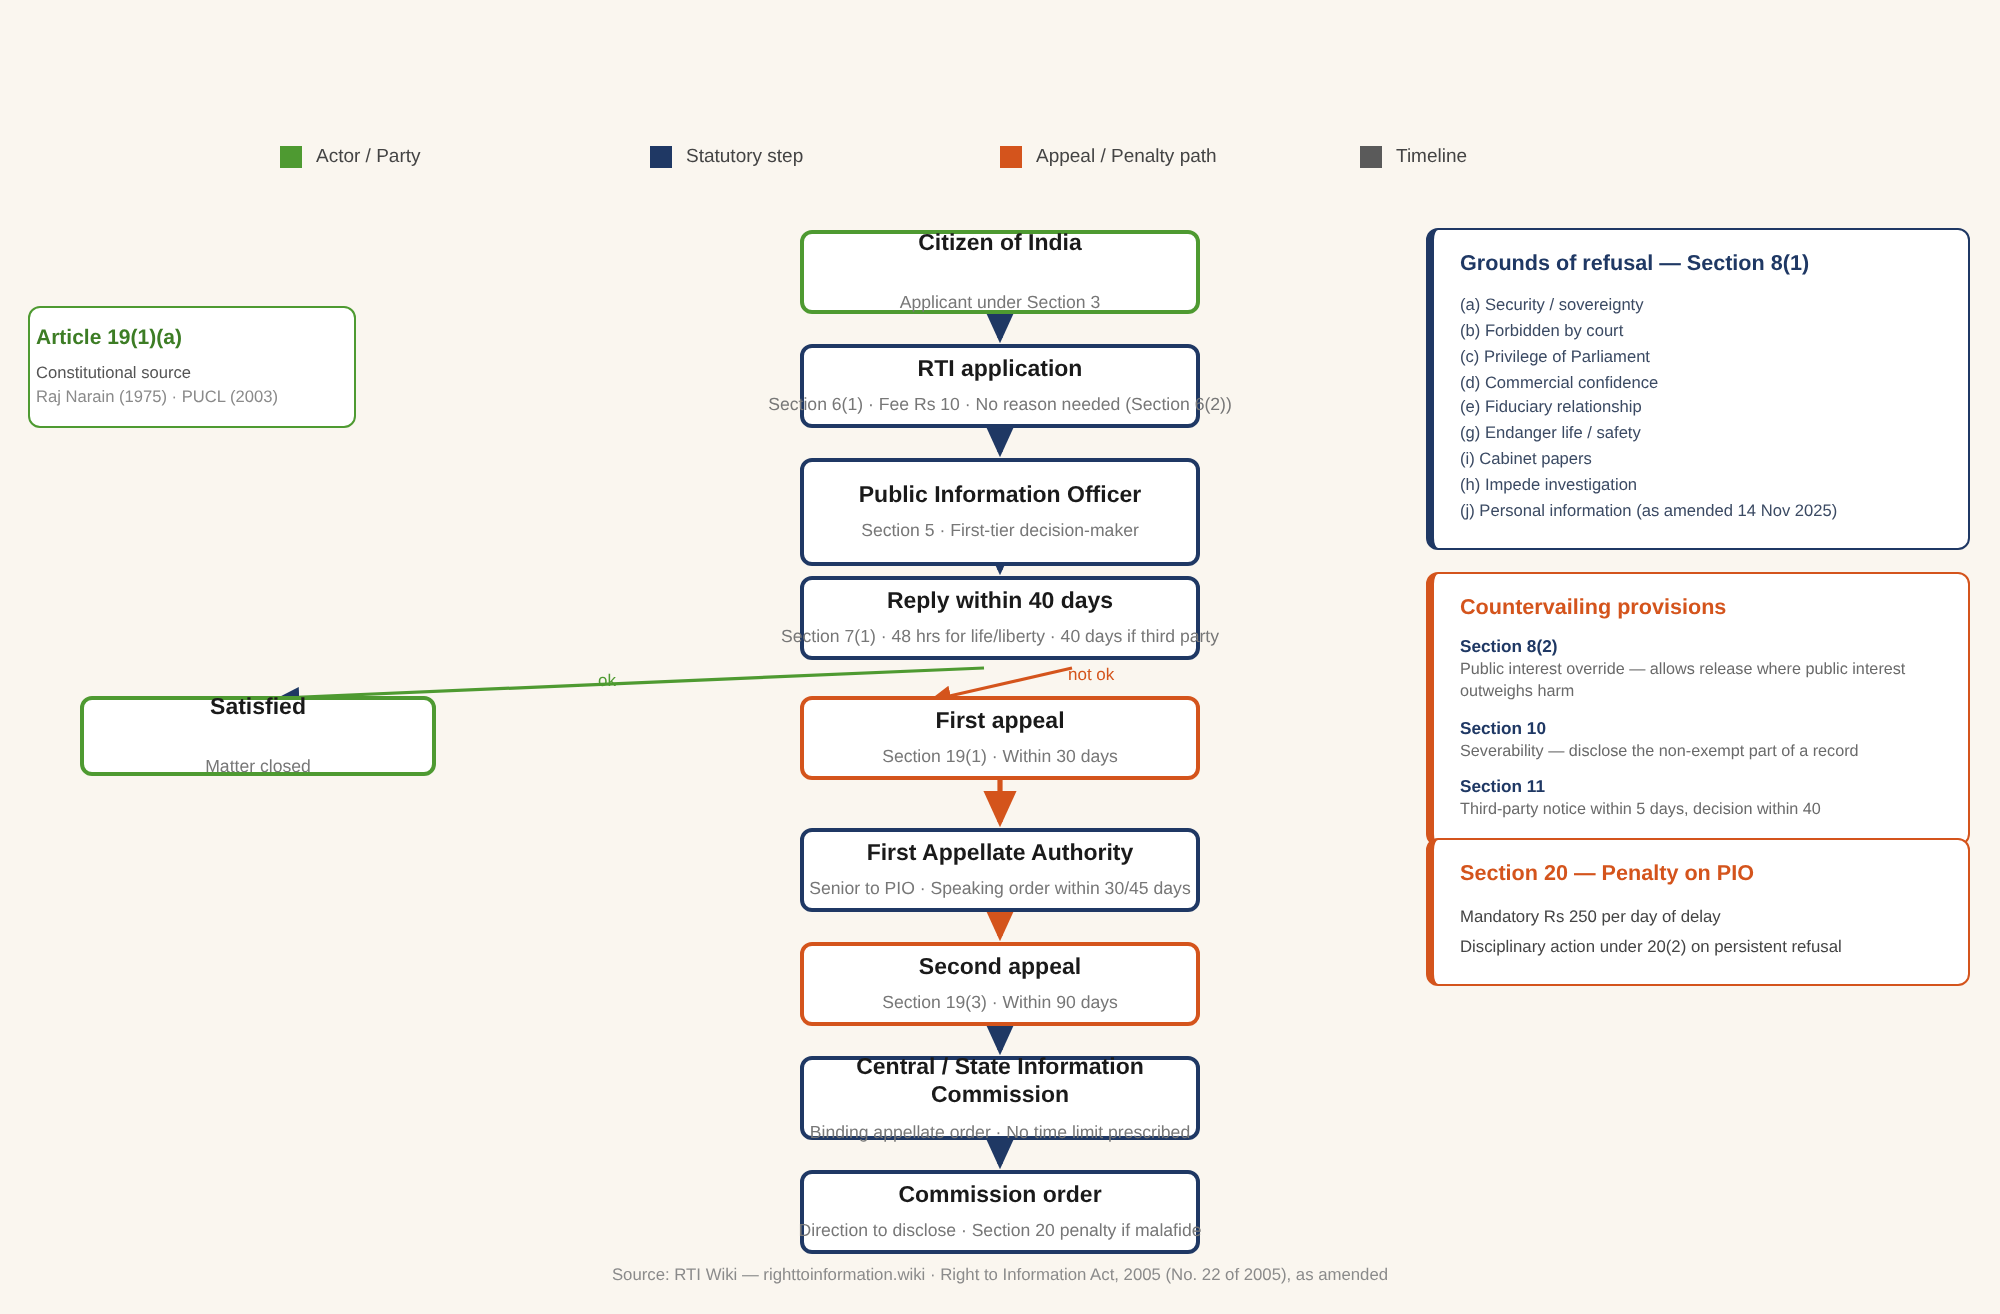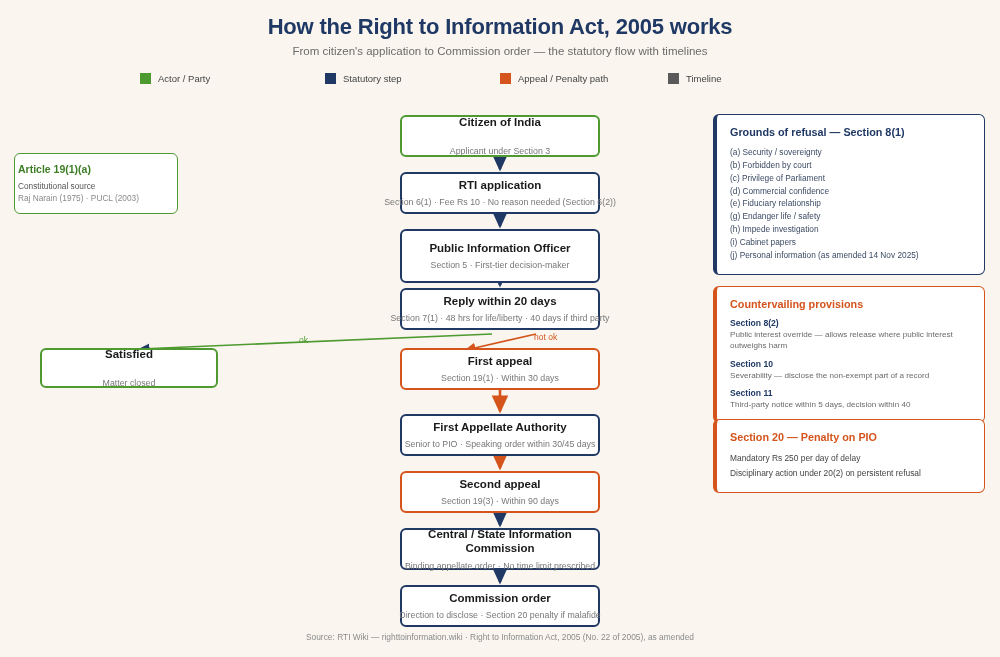--- a/index.html
+++ b/index.html
@@ -85,37 +85,35 @@
   .footer{
     position:absolute;left:0;top:632px;width:1000px;text-align:center;
     font-size:8.4px;color:#8b8b8b;
   }
 </style>
 </head>
 <body>
 
 <div id="page">
 
-  <div class="title">How the Right to Information Act, 2005 works</div>
-  <div class="subtitle">From citizen's application to Commission order — the statutory flow with timelines</div>
 
   <div class="legend" id="legend">
       <div class="legend-item" style="left: 0px; text-align: right;">
         <span class="legend-sw" style="background: rgb(78, 154, 49);"></span>
         <span class="legend-label">Actor / Party</span>
       </div>
       <div class="legend-item" style="left: 185px;">
         <span class="legend-sw" style="background: rgb(31, 56, 100);"></span>
         <span class="legend-label">Statutory step</span>
       </div>
       <div class="legend-item" style="left: 360px;">
         <span class="legend-sw" style="background: rgb(212, 84, 28);"></span>
         <span class="legend-label">Appeal / Penalty path</span>
       </div>
-      <div class="legend-item" style="left: 528px;">
+      <div class="legend-item" style="left: 540px;">
         <span class="legend-sw" style="background: rgb(90, 90, 90);"></span>
         <span class="legend-label">Timeline</span>
       </div>
     </div>
 
   <div class="note green-note">
     <div class="n-title">Article 19(1)(a)</div>
     <div class="n-line">Constitutional source</div>
     <div class="n-line dim">Raj Narain (1975) · PUCL (2003)</div>
   </div>
@@ -156,21 +154,21 @@
       </div>
       <div class="node navy" style="top: 172px; height: 42px;">
         <div class="nt">RTI application</div>
         <div class="ns">Section 6(1) · Fee Rs 10 · No reason needed (Section 6(2))</div>
       </div>
       <div class="node navy" style="top: 229px; height: 54px;">
         <div class="nt">Public Information Officer</div>
         <div class="ns">Section 5 · First-tier decision-maker</div>
       </div>
       <div class="node navy" style="top: 288px; height: 42px;">
-        <div class="nt">Reply within 20 days</div>
+        <div class="nt">Reply within 40 days</div>
         <div class="ns">Section 7(1) · 48 hrs for life/liberty · 40 days if third party</div>
       </div>
       <div class="node orange" style="top: 348px; height: 42px;">
         <div class="nt">First appeal</div>
         <div class="ns">Section 19(1) · Within 30 days</div>
       </div>
       <div class="node navy" style="top: 414px; height: 42px;">
         <div class="nt">First Appellate Authority</div>
         <div class="ns">Senior to PIO · Speaking order within 30/45 days</div>
       </div>
@@ -193,22 +191,22 @@
     </div>
   <div id="panels">
       <div class="panel navy" style="top: 114px;">
         <div class="p-title navy">Grounds of refusal — Section 8(1)</div>
         <div class="p-item">(a) Security / sovereignty</div>
         <div class="p-item">(b) Forbidden by court</div>
         <div class="p-item">(c) Privilege of Parliament</div>
         <div class="p-item">(d) Commercial confidence</div>
         <div class="p-item">(e) Fiduciary relationship</div>
         <div class="p-item">(g) Endanger life / safety</div>
+        <div class="p-item">(i) Cabinet papers</div>
         <div class="p-item">(h) Impede investigation</div>
-        <div class="p-item">(i) Cabinet papers</div>
         <div class="p-item">(j) Personal information (as amended 14 Nov 2025)</div>
       </div>
       <div class="panel orange" style="top: 286px;">
         <div class="p-title orange">Countervailing provisions</div>
         <div class="p-sub">Section 8(2)</div>
         <div class="p-desc">Public interest override — allows release where public interest outweighs harm</div>
         <div class="p-sub">Section 10</div>
         <div class="p-desc">Severability — disclose the non-exempt part of a record</div>
         <div class="p-sub">Section 11</div>
         <div class="p-desc">Third-party notice within 5 days, decision within 40</div>

